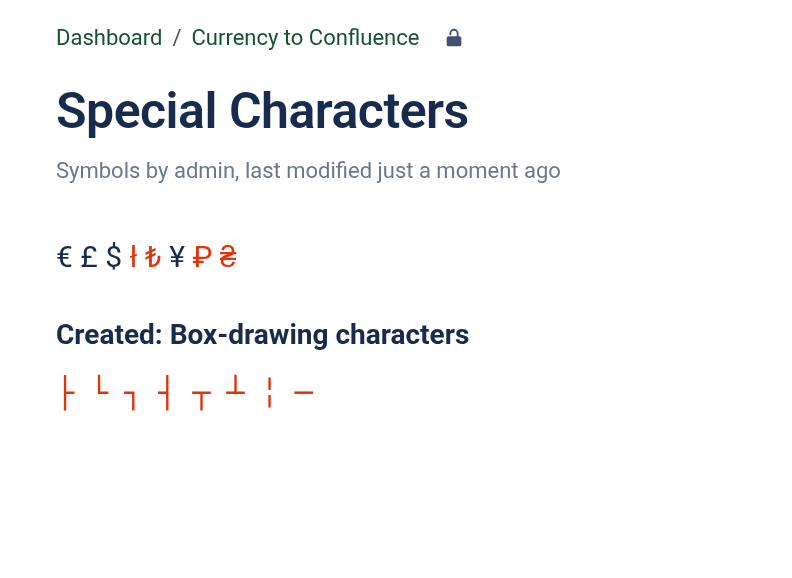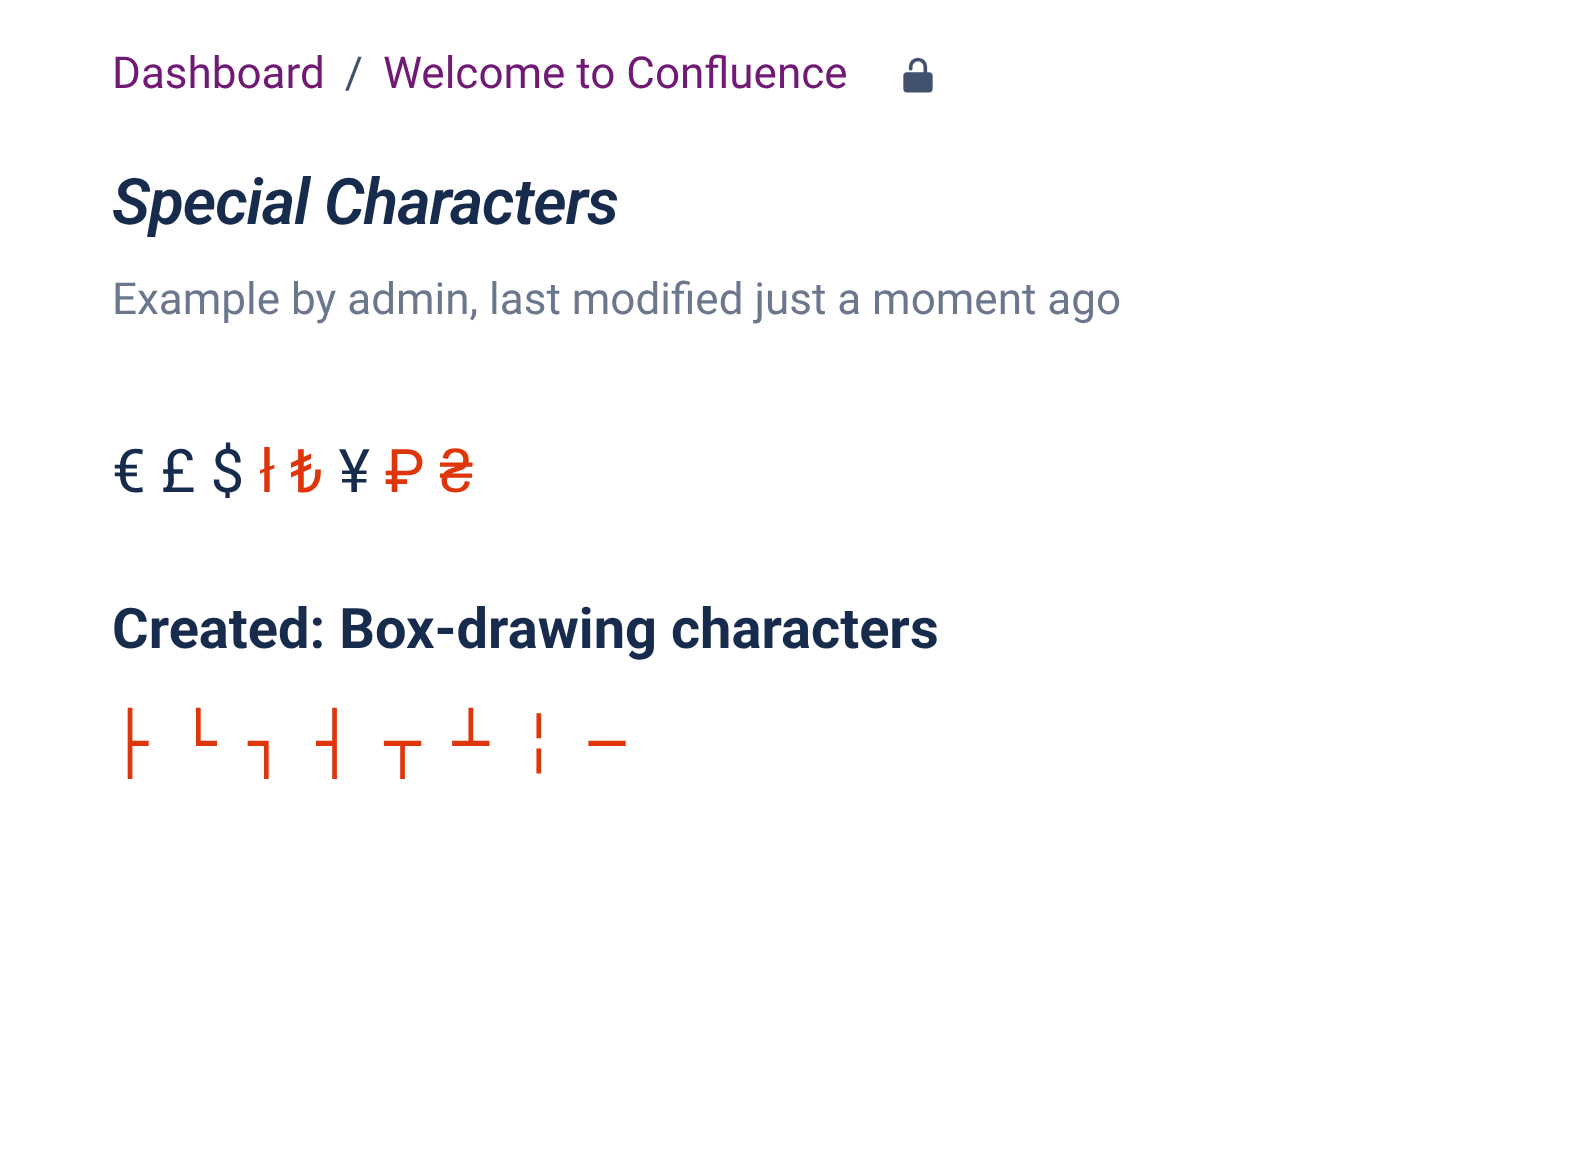--- a/index.html
+++ b/index.html
@@ -18,41 +18,40 @@
   }
   .breadcrumb-row {
     display: flex;
     align-items: center;
     gap: 10px;
     font-size: 22px;
     line-height: 28px;
     margin-bottom: 30px;
   }
   .breadcrumb-link {
-    color: #701a75;
+    color: #14532d;
     text-decoration: none;
     cursor: pointer;
   }
   .breadcrumb-sep {
     color: #42526e;
     font-size: 22px;
   }
   .lock-icon {
     color: #42526e;
     display: inline-flex;
     align-items: center;
     margin-left: 14px;
   }
   h1.page-title {
     margin: 0 0 18px 0;
-    font-size: 32px;
+    font-size: 50px;
     font-weight: 600;
     letter-spacing: -0.5px;
     color: #172b4d;
-    font-style: italic;
   }
   .page-meta {
     color: #6b778c;
     font-size: 22px;
     margin-bottom: 56px;
   }
   h2.section-heading {
     font-size: 28px;
     font-weight: 700;
     color: #172b4d;
@@ -78,31 +77,31 @@
   }
 </style>
 </head>
 <body>
 
 <div class="page">
 
   <div class="breadcrumb-row">
     <a class="breadcrumb-link">Dashboard</a>
     <span class="breadcrumb-sep">/</span>
-    <a class="breadcrumb-link">Welcome to Confluence</a>
+    <a class="breadcrumb-link">Currency to Confluence</a>
     <span class="lock-icon">
       <svg width="22" height="22" viewBox="0 0 24 24" fill="currentColor">
         <path d="M12 2a5 5 0 0 0-5 5v1.1A1 1 0 0 0 9 8V7a3 3 0 1 1 6 0v3H6a2 2 0 0 0-2 2v7a2 2 0 0 0 2 2h12a2 2 0 0 0 2-2v-7a2 2 0 0 0-2-2h-1V7a5 5 0 0 0-5-5z"></path>
       </svg>
     </span>
   </div>
 
   <h1 class="page-title">Special Characters</h1>
 
-  <div class="page-meta">Example by admin, last modified just a moment ago</div>
+  <div class="page-meta">Symbols by admin, last modified just a moment ago</div>
 
   <div class="example-line">
     <span>€ £ $ </span><span class="red">ł ₺</span><span> ¥ </span><span class="red">₽ ₴</span>
   </div>
 
   <h2 class="section-heading">Created: Box-drawing characters</h2>
   <div class="box-line">
     <span>├</span><span class="box-sep"></span><span>└</span><span class="box-sep"></span><span>┐</span><span class="box-sep"></span><span>┤</span><span class="box-sep"></span><span>┬</span><span class="box-sep"></span><span>┴</span><span class="box-sep"></span><span>╎</span><span class="box-sep"></span><span>─</span>
   </div>
 

